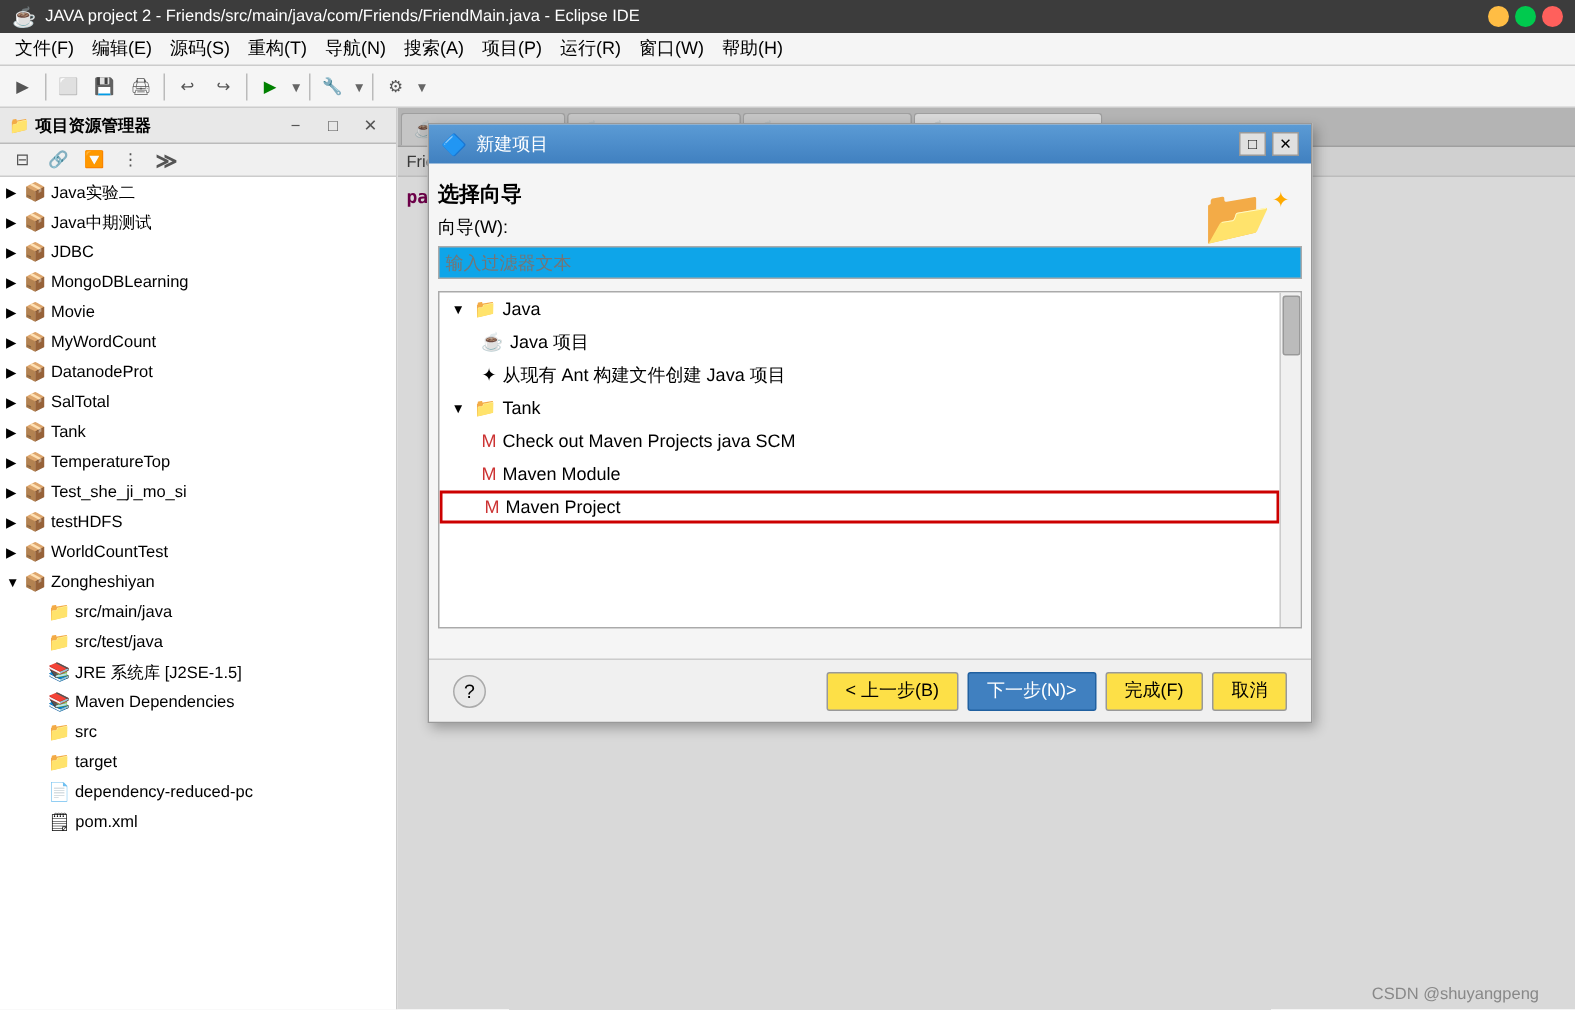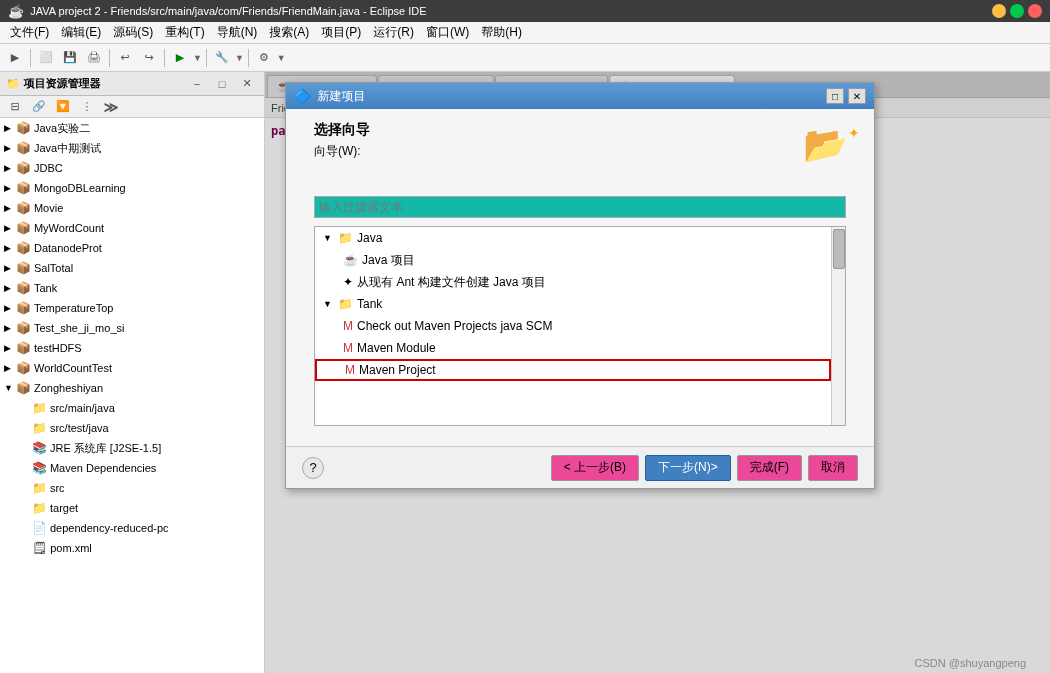--- a/index.html
+++ b/index.html
@@ -214,37 +214,36 @@
     .dialog-controls { display: flex; gap: 4px; }
     .dialog-ctrl-btn {
       width: 18px; height: 16px;
       background: #e0e0e0;
       border: 1px solid #999;
       cursor: pointer;
       display: flex; align-items: center; justify-content: center;
       font-size: 10px;
     }
     .dialog-body {
-      padding: 12px 28px;
+      padding: 12px 6px;
       flex: 1;
       display: flex;
       flex-direction: column;
     }
     .dialog-section-title { font-size: 14px; font-weight: bold; margin-bottom: 4px; }
     .dialog-section-sub { font-size: 12px; color: #555; margin-bottom: 12px; }
     .dialog-label { font-size: 12px; margin-bottom: 4px; }
     .dialog-input {
       width: 100%;
       height: 22px;
       border: 1px solid #aaa;
-      background: #14b8a6;
+      background: #0ea5e9;
       padding: 2px 4px;
       font-size: 12px;
       margin-bottom: 8px;
-      margin-top: 32px;
     }
     .tree-container {
       flex: 1;
       border: 1px solid #aaa;
       background: #fff;
       overflow-y: auto;
       margin-bottom: 8px;
       min-height: 200px;
       position: relative;
     }
@@ -286,21 +285,21 @@
       border-top: 1px solid #ccc;
       background: #f0f0f0;
       height: 42px;
     }
     .dialog-footer-left { display: flex; align-items: center; gap: 4px; }
     .dialog-footer-right { display: flex; align-items: center; gap: 6px; }
     .btn {
       height: 26px;
       padding: 0 12px;
       border: 1px solid #999;
-      background: #ec4899;
+      background: #fde047;
       cursor: pointer;
       font-size: 12px;
       border-radius: 2px;
     }
     .btn.primary {
       background: #4080c0;
       color: #fff;
       border-color: #2060a0;
     }
     .help-btn {

